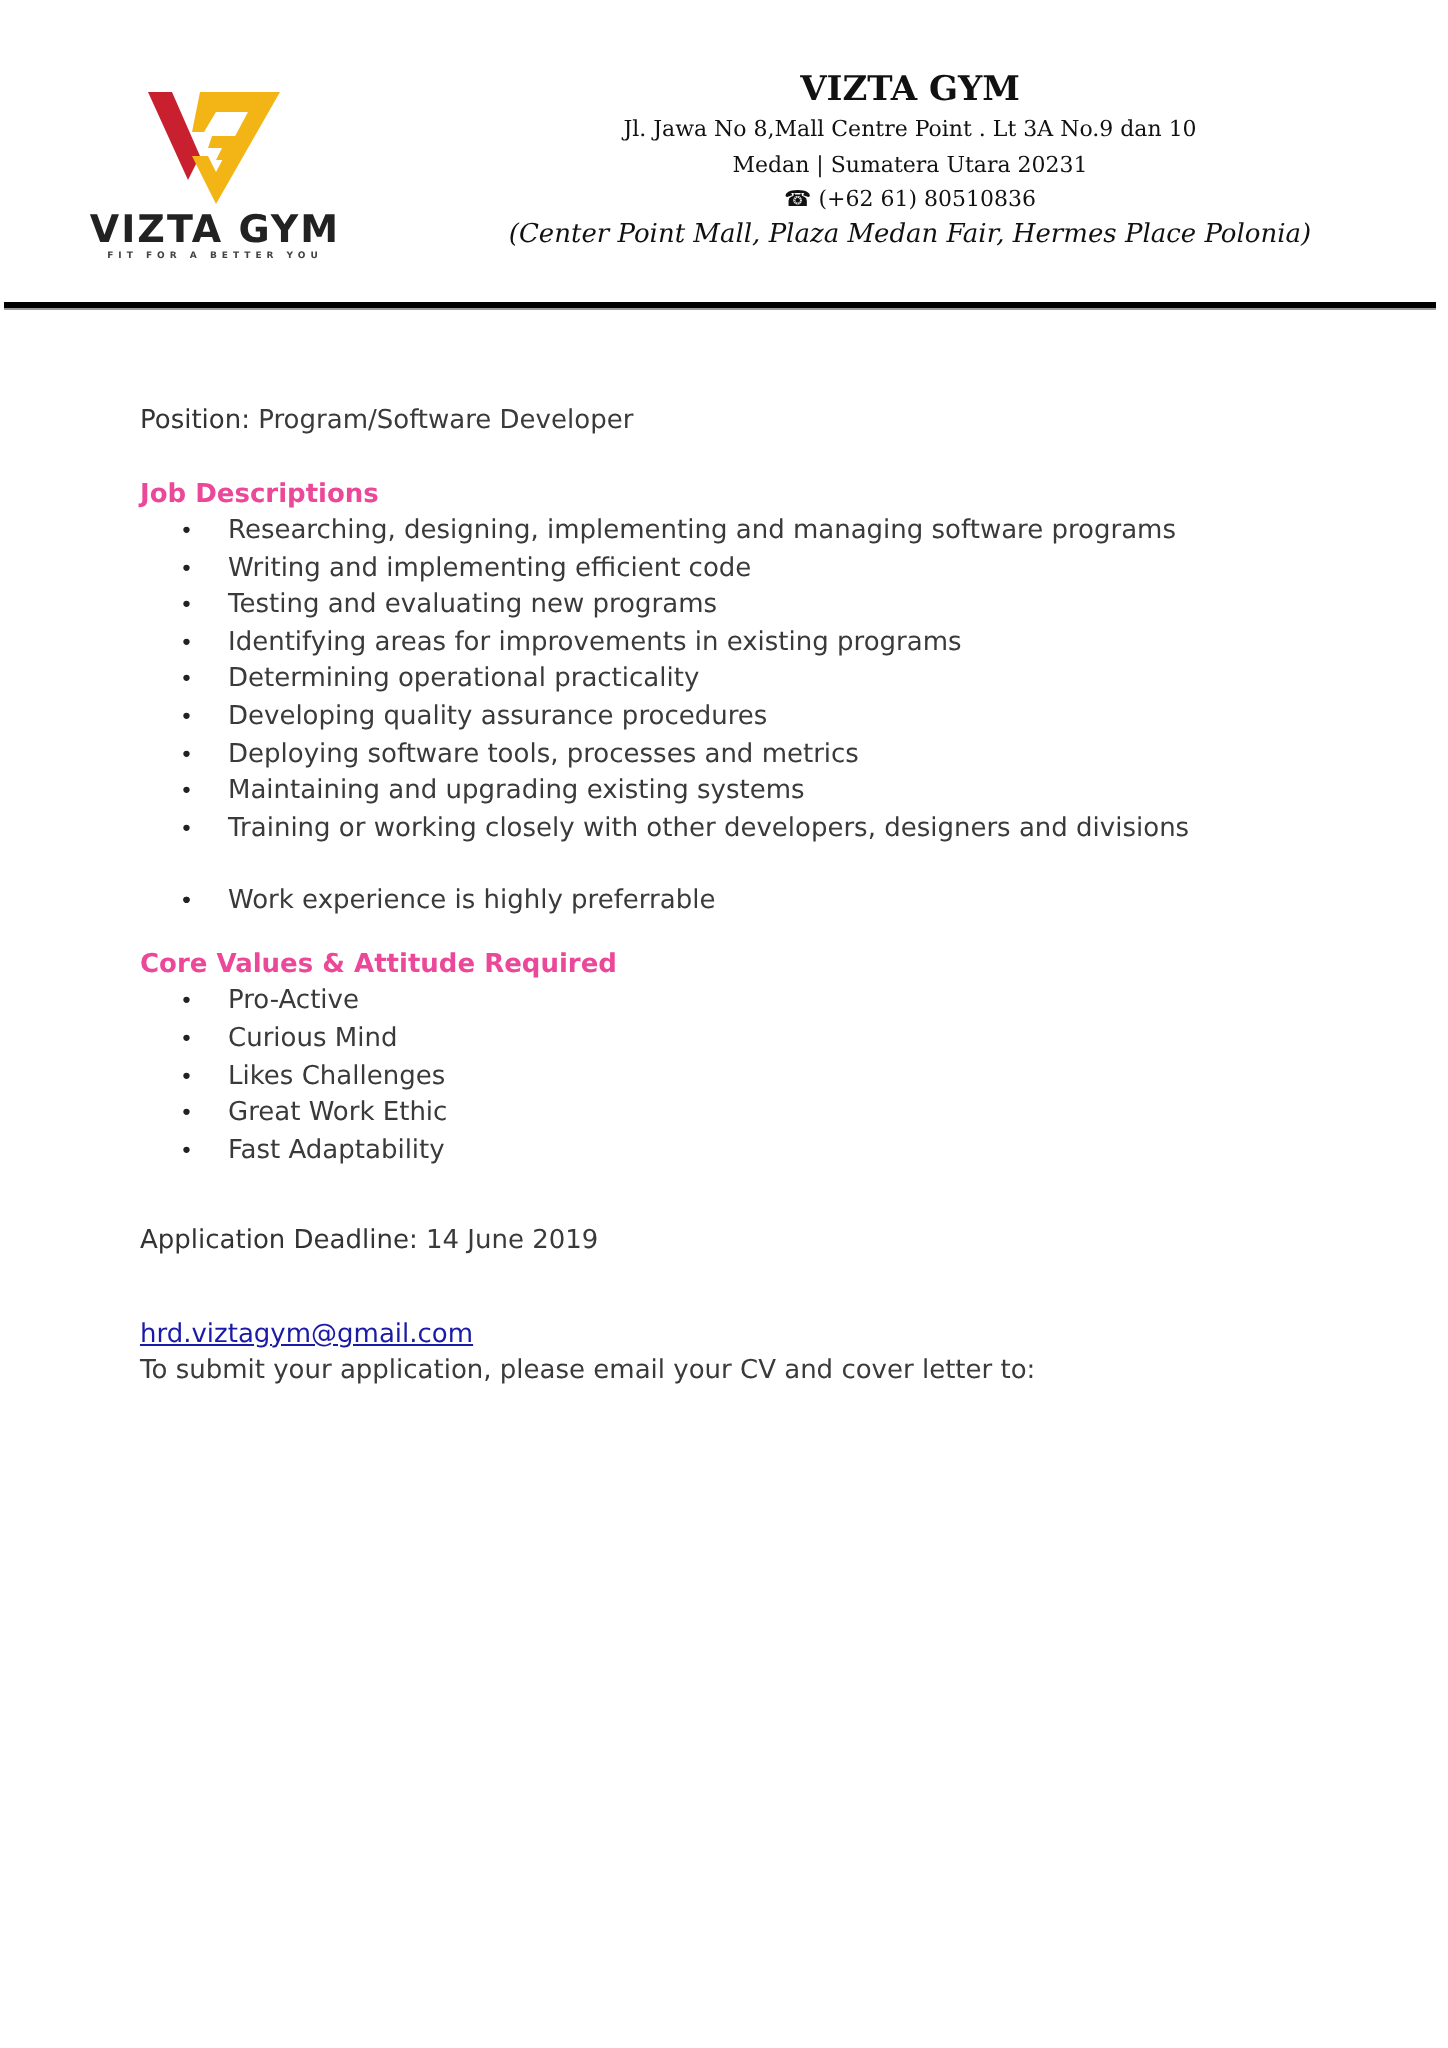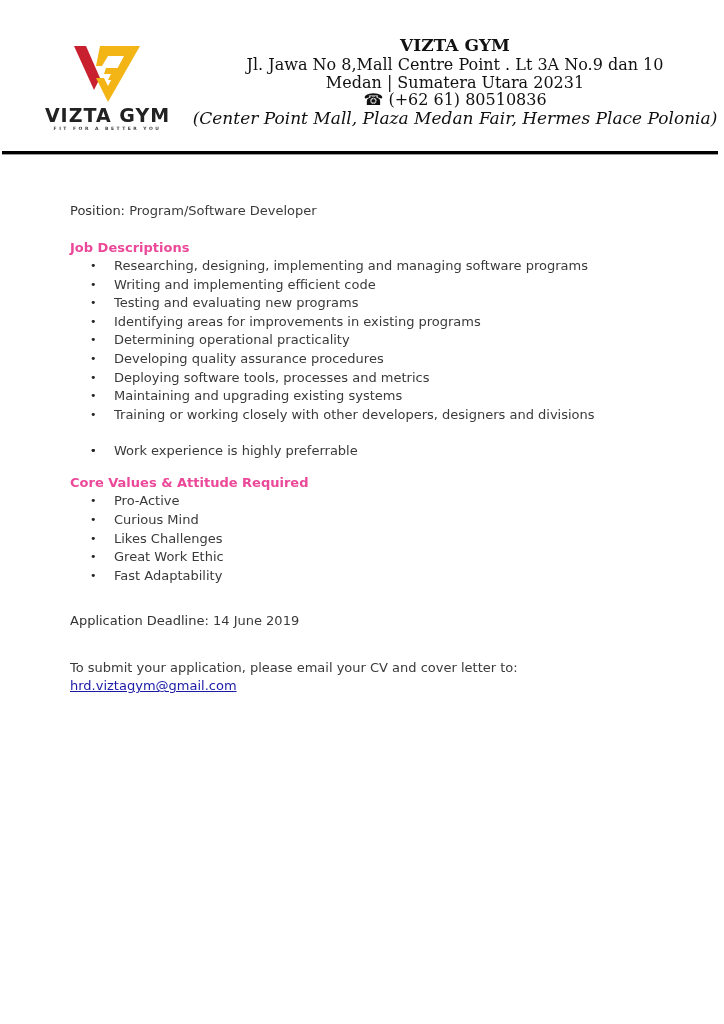--- a/index.html
+++ b/index.html
@@ -5,22 +5,22 @@
     html, body { margin: 0; padding: 0; background: #ffffff; }
     body { width: 724px; height: 1024px; position: relative; overflow: hidden; font-family: "DejaVu Sans", sans-serif; color: #333; }
 
     .logo { position: absolute; left: 40px; top: 44px; width: 135px; height: 90px; }
     .logo svg { position: absolute; left: 34px; top: 0; }
     .logo-word { position: absolute; left: 0; top: 60px; width: 135px; text-align: center; font-family: "DejaVu Sans", sans-serif; font-weight: bold; font-size: 19px; letter-spacing: 1px; color: #222; line-height: 22px; }
     .logo-tag { position: absolute; left: 0; top: 82px; width: 135px; text-align: center; font-family: "DejaVu Sans", sans-serif; font-size: 4.5px; letter-spacing: 2.5px; color: #444; font-weight: bold; }
 
     .letterhead { position: absolute; left: 190px; top: 34px; width: 530px; text-align: center; font-family: "DejaVu Serif", serif; color: #111; }
     .lh-title { font-weight: bold; font-size: 17px; line-height: 22px; }
-    .lh-line { font-size: 16px; line-height: 17.5px; }
-    .lh-italic { font-style: italic; font-size: 17px; line-height: 18px; }
+    .lh-line { font-size: 11px; line-height: 17.5px; }
+    .lh-italic { font-style: italic; font-size: 13px; line-height: 18px; }
 
     .rule { position: absolute; left: 2px; top: 151px; width: 716px; height: 3px; background: #000; border-bottom: 1px solid #9a9a9a; }
 
     .content { position: absolute; left: 70px; top: 202px; width: 620px; font-family: "DejaVu Sans", sans-serif; font-size: 13px; color: #3a3a3a; }
     .row { line-height: 18.5px; white-space: nowrap; }
     .label { font-weight: normal; color: #333; }
     .heading { font-weight: bold; color: #ec4899; line-height: 18.5px; }
     ul { list-style: none; margin: 0; padding: 0; }
     li { position: relative; padding-left: 44px; line-height: 18.6px; white-space: nowrap; }
     li .bullet { position: absolute; left: 20px; top: 0; font-size: 11px; color: #222; }
@@ -99,17 +99,17 @@
 
   <div class="gap-3"></div>
 
   <div class="row">
     <span class="label">Application Deadline:</span>
     <span class="underline">14 June 2019</span>
   </div>
 
   <div class="gap-4"></div>
 
-  <div class="row">To submit your application, please email your CV and cover letter to:</div>
   <div class="row">
     <a class="email" title="hrd.viztagym@gmail.com">hrd.viztagym@gmail.com</a>
   </div>
+  <div class="row">To submit your application, please email your CV and cover letter to:</div>
 </div>
 
 </body></html>

